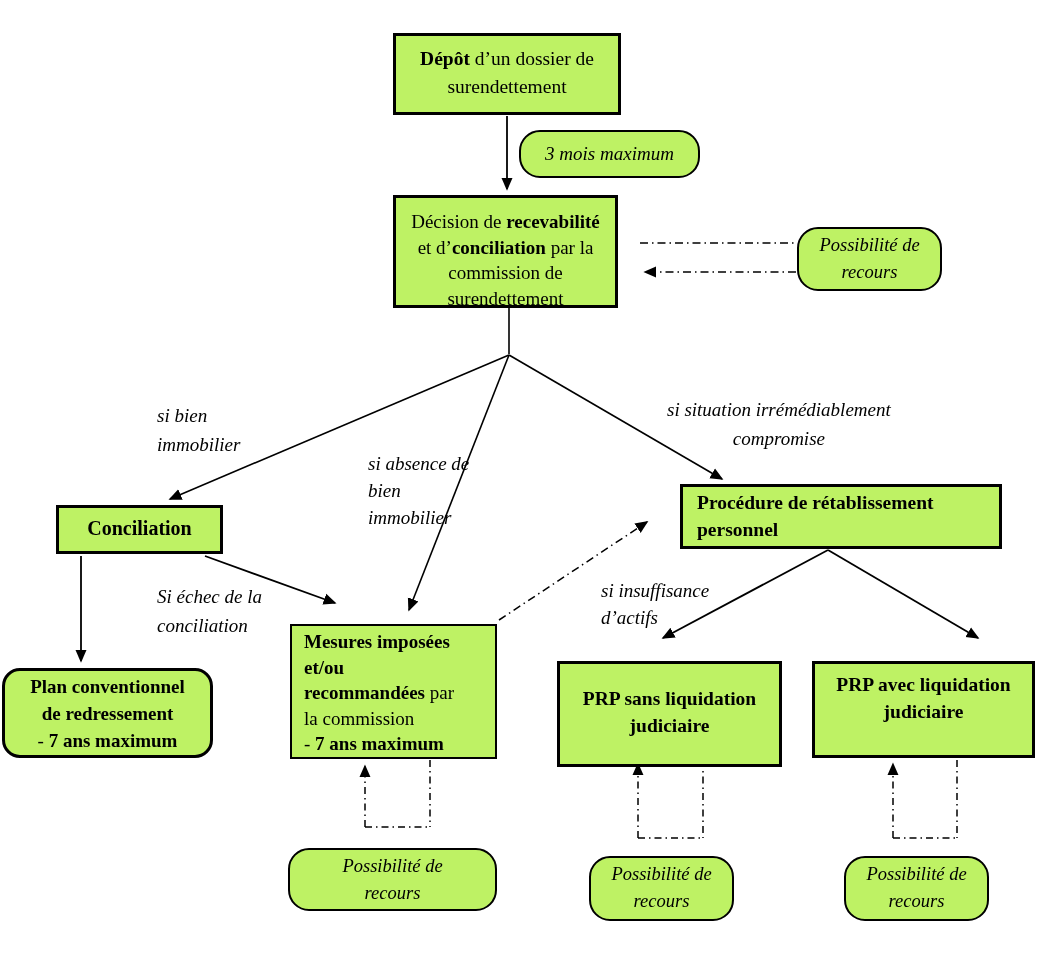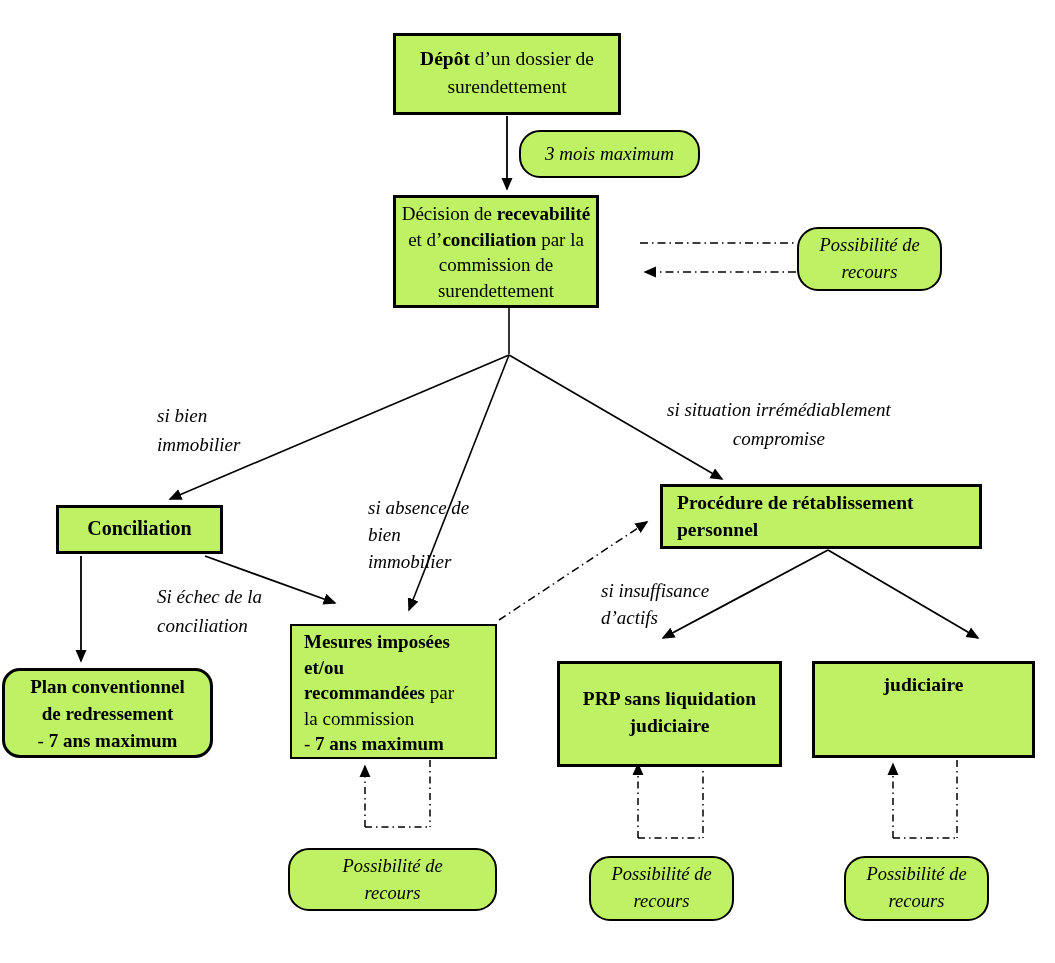--- a/index.html
+++ b/index.html
@@ -70,21 +70,21 @@
 
 <div class="box b3" style="left:393px;top:33px;width:228px;height:82px;padding-top:9px;font-size:19.5px;line-height:28px;">
   <div><b>Dépôt</b><span> d’un dossier de</span></div>
   <div>surendettement</div>
 </div>
 
 <div class="box b2 it" style="left:519px;top:130px;width:181px;height:48px;font-size:19px;line-height:43px;">
   <div>3 mois maximum</div>
 </div>
 
-<div class="box b3" style="left:393px;top:195px;width:206px;height:113px;padding-top:3px;font-size:19px;line-height:25.5px;">
+<div class="box b3" style="left:393px;top:195px;width:225px;height:113px;padding-top:11px;font-size:19px;line-height:25.5px;">
   <div><span>Décision de </span><b>recevabilité</b></div>
   <div><span>et d’</span><b>conciliation</b><span> par la</span></div>
   <div>commission de</div>
   <div>surendettement</div>
 </div>
 
 <div class="box b2 it" style="left:797px;top:227px;width:145px;height:64px;padding-top:3px;font-size:18.5px;line-height:27px;">
   <div>Possibilité de</div>
   <div>recours</div>
 </div>
@@ -100,31 +100,32 @@
 </div>
 
 <div class="box b2 left" style="left:290px;top:624px;width:207px;height:135px;padding:3px 0 0 12px;font-size:19px;line-height:25.5px;">
   <div><b>Mesures imposées</b></div>
   <div><b>et/ou</b></div>
   <div><b>recommandées</b><span> par</span></div>
   <div>la commission</div>
   <div><span>- </span><b>7 ans maximum</b></div>
 </div>
 
-<div class="box b3 bold left" style="left:660px;top:484px;width:322px;height:65px;padding:2px 0 11px 14px;font-size:19.5px;line-height:27px;">
+<div class="box b3 bold left" style="left:680px;top:484px;width:322px;height:65px;padding:2px 0 11px 14px;font-size:19.5px;line-height:27px;">
   <div>Procédure de rétablissement</div>
   <div>personnel</div>
 </div>
 
 <div class="box b3 bold" style="left:557px;top:661px;width:225px;height:106px;padding-top:21px;font-size:19.5px;line-height:27px;">
   <div>PRP sans liquidation</div>
   <div>judiciaire</div>
 </div>
 
 <div class="box b3 bold" style="left:812px;top:661px;width:223px;height:97px;padding-top:7px;font-size:19.5px;line-height:27px;">
+  <div>PRP avec liquidation</div>
   <div>judiciaire</div>
 </div>
 
 <div class="box b2 it" style="left:288px;top:848px;width:209px;height:63px;padding-top:3px;font-size:18.5px;line-height:27px;">
   <div>Possibilité de</div>
   <div>recours</div>
 </div>
 
 <div class="box b2 it" style="left:589px;top:856px;width:145px;height:65px;padding-top:3px;font-size:18.5px;line-height:27px;">
   <div>Possibilité de</div>
@@ -134,21 +135,21 @@
 <div class="box b2 it" style="left:844px;top:856px;width:145px;height:65px;padding-top:3px;font-size:18.5px;line-height:27px;">
   <div>Possibilité de</div>
   <div>recours</div>
 </div>
 
 <div class="lbl" style="left:157px;top:401px;">
   <div>si bien</div>
   <div>immobilier</div>
 </div>
 
-<div class="lbl" style="left:368px;top:450px;line-height:27px;margin-top:44px;">
+<div class="lbl" style="left:368px;top:450px;line-height:27px;">
   <div>si absence de</div>
   <div>bien</div>
   <div>immobilier</div>
 </div>
 
 <div class="lbl" style="left:667px;top:395px;text-align:center;">
   <div>si situation irrémédiablement</div>
   <div>compromise</div>
 </div>
 

